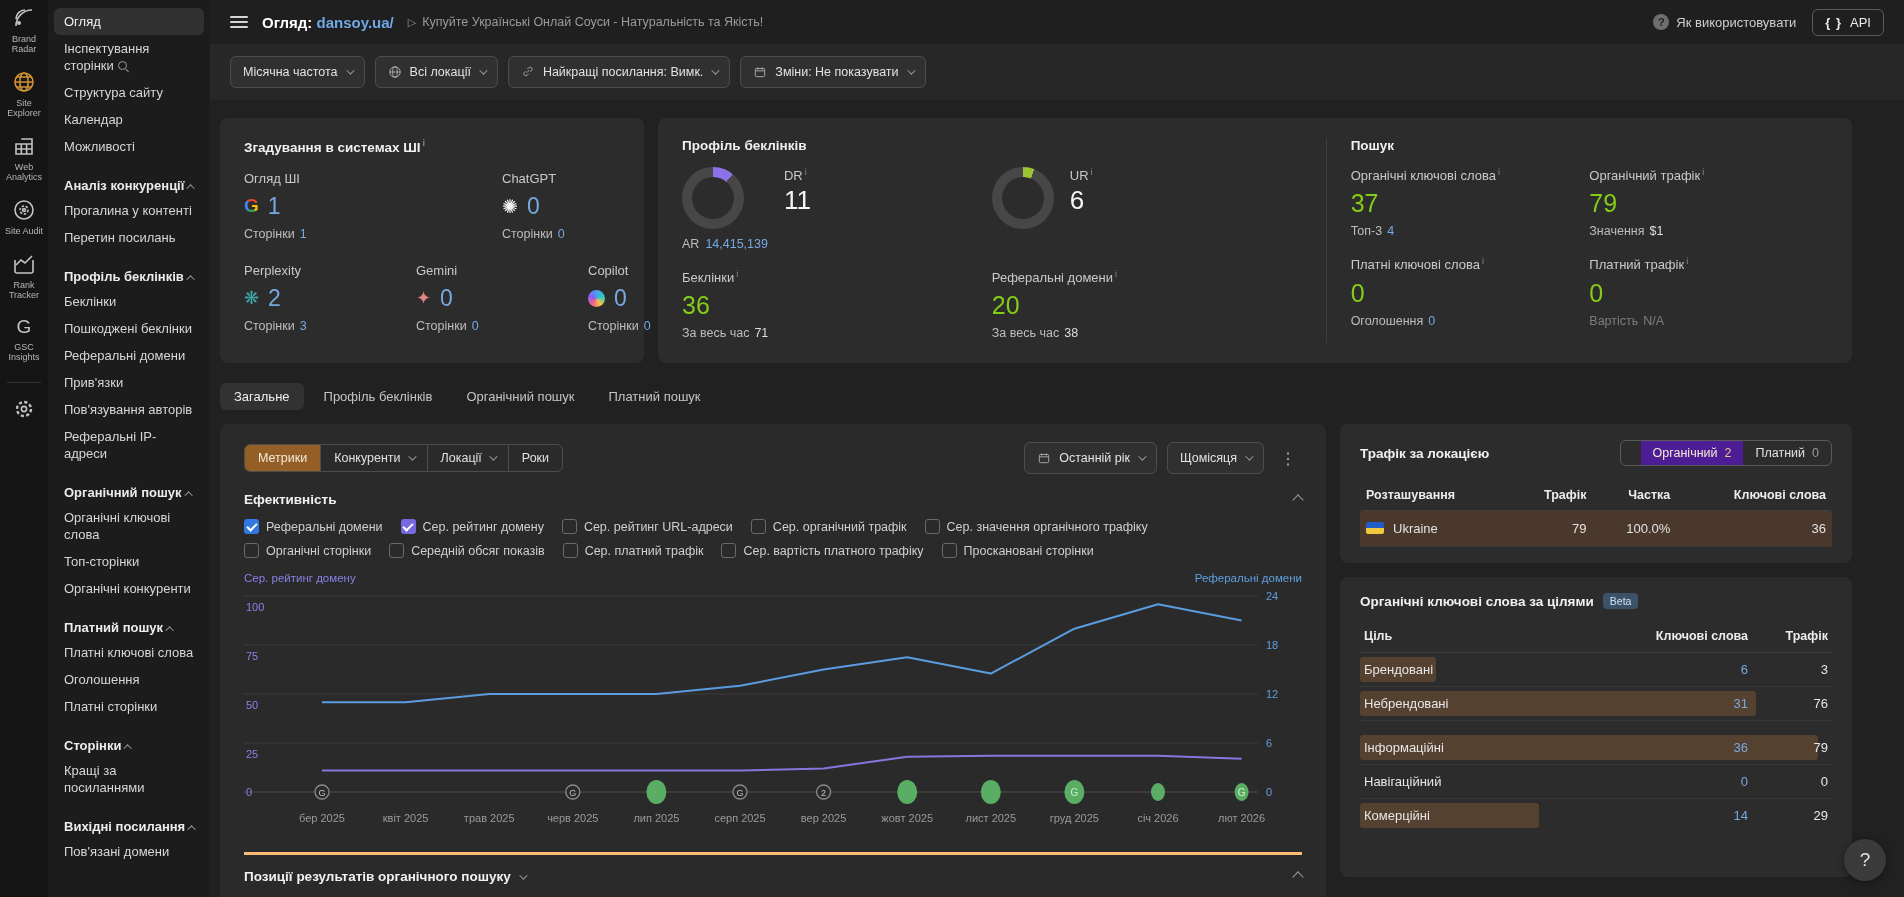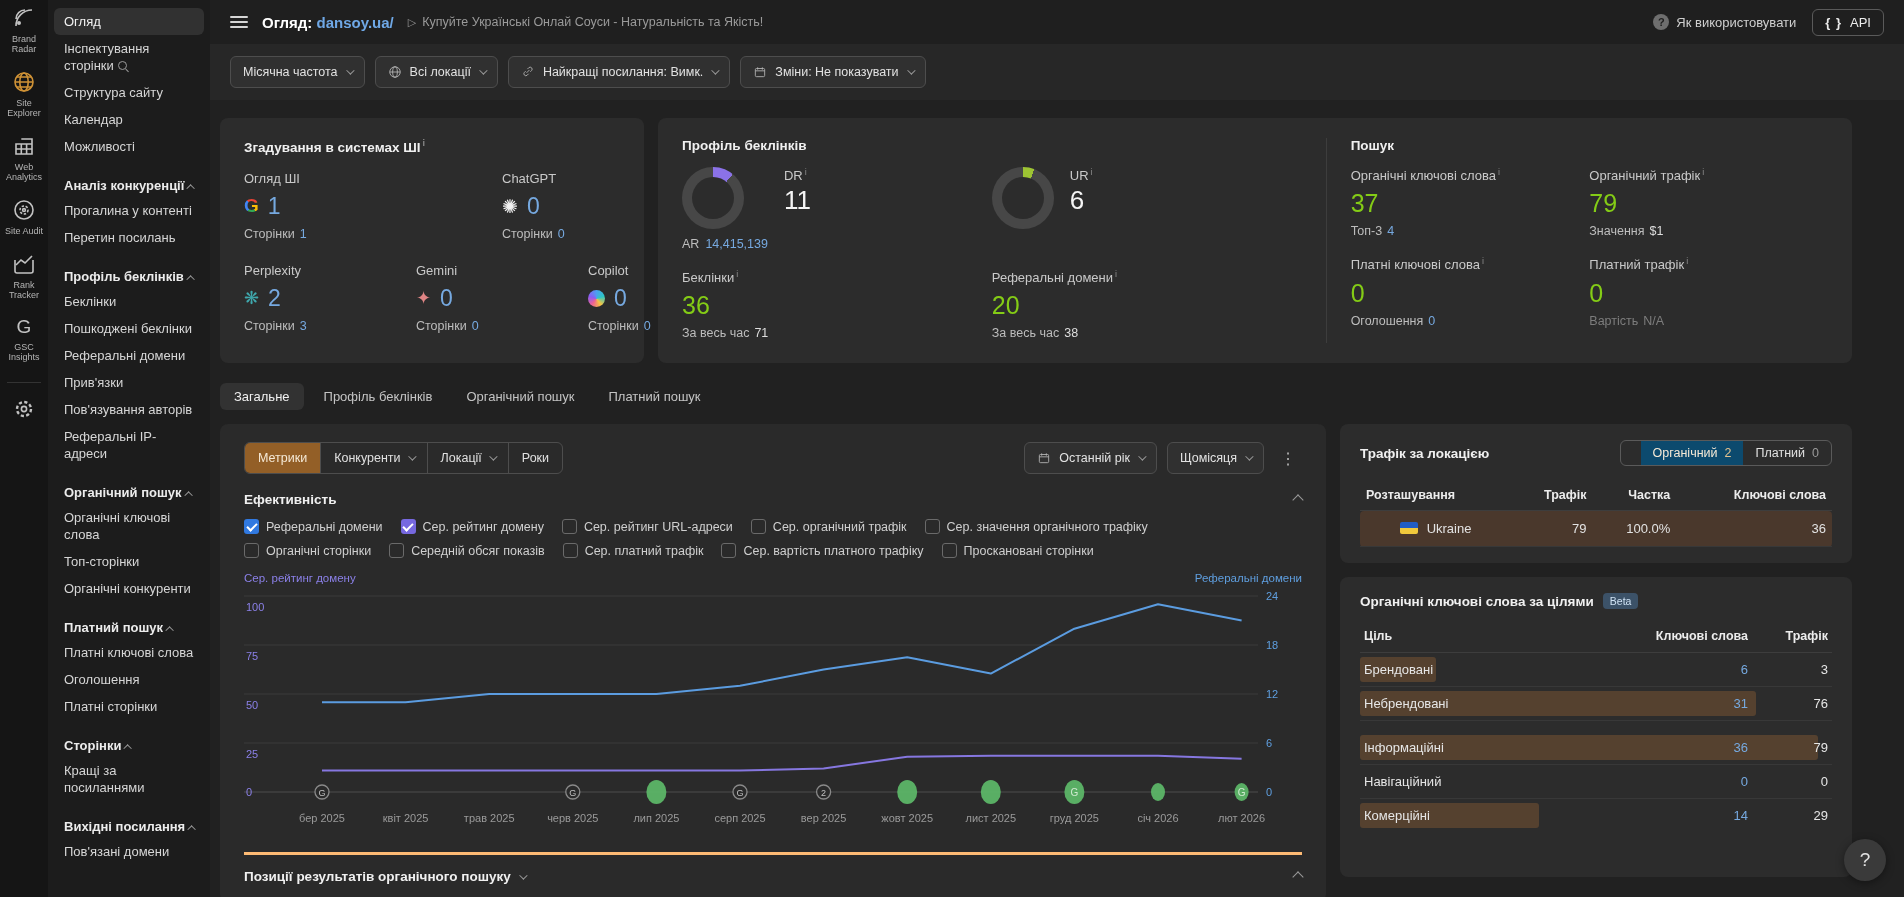--- a/index.html
+++ b/index.html
@@ -103,21 +103,21 @@
   
   .tabs { display:flex; gap:6px; margin-top:20px; }
   .tab { padding:6px 14px; border-radius:6px; color:#c4c4c4; font-size:13px; cursor:pointer; }
   .tab.active { background:#323232; color:#f0f0f0; }
 
   
   .columns { display:flex; gap:14px; margin-top:14px; align-items:flex-start; }
   .chart-panel { flex:1; background:#2a2a2a; border-radius:8px; padding:18px 24px; height:478px; }
   .right-col { width:512px; display:flex; flex-direction:column; gap:14px; }
 
-  .ctoolbar { display:flex; }
+  .ctoolbar { display:flex; align-items:center; }
   .seg-group { display:flex; border:1px solid #4d4d4d; border-radius:6px; overflow:hidden; }
   .seg { padding:6px 13px; font-size:12.5px; color:#e0e0e0; cursor:pointer; display:flex; gap:7px;
     align-items:center; border-left:1px solid #4d4d4d; }
   .seg:first-child { border-left:none; }
   .seg.active { background:#935f27; color:#f5e9d6; }
   .ctoolbar-right { margin-left:auto; display:flex; gap:10px; align-items:center; }
   .kebab { color:#b5b5b5; font-size:16px; padding:0 6px; cursor:pointer; }
 
   .perf-head { display:flex; align-items:center; margin-top:18px; }
   .perf-title { font-weight:bold; font-size:13.5px; color:#f0f0f0; }
@@ -140,28 +140,28 @@
 
   .pos-head { display:flex; align-items:center; margin-top:16px; border-top:3px solid #fdba74; padding-top:14px; }
   .pos-title { font-weight:bold; font-size:13.5px; color:#f0f0f0; display:flex; align-items:center; gap:8px; cursor:pointer; }
 
   
   .rc-card { background:#2c2c2c; border-radius:8px; padding:16px 20px; }
   .rc-head { display:flex; align-items:center; }
   .toggle-group { margin-left:auto; display:flex; border:1px solid #5a5a5a; border-radius:6px; overflow:hidden; }
   .tog { padding:5px 12px; font-size:12.5px; color:#e0e0e0; cursor:pointer; display:flex; gap:7px; }
   .tog .cnt { color:#9a9a9a; }
-  .tog.active { background:#0c4a6e; color:#f5e9d6;margin-left:20px; }
+  .tog.active { background:#4c1d95; color:#f5e9d6;margin-left:20px; }
   .tog.active .cnt { color:#e3c28f; }
 
   table.loc { width:100%; border-collapse:collapse; margin-top:14px; }
   table.loc th { font-size:12.5px; color:#ececec; text-align:right; padding:8px 6px; border-bottom:1px solid #3d3d3d; }
   table.loc th:first-child { text-align:left; }
   table.loc td { font-size:13px; color:#e2e2e2; text-align:right; padding:10px 6px; border-bottom:1px solid #383838; }
-  table.loc td:first-child { text-align:center; }
+  table.loc td:first-child { text-align:left; }
   table.loc tr.hl td { background:#4a382c; }
   table.loc tr.hl td:first-child { border-radius:4px 0 0 4px; }
   table.loc tr.hl td:last-child { border-radius:0 4px 4px 0; }
   .kw-blue { color:#76a9e0; cursor:pointer; }
   .flag { display:inline-block; width:18px; height:12px; border-radius:2px; vertical-align:-1px;
     margin-right:9px; overflow:hidden; position:relative; }
   .flag-ua { background:linear-gradient(#215dc4 0 50%, #f0c93c 50% 100%); }
   .flag-jp { background:#ececec; }
   .flag-jp::after { content:""; position:absolute; width:7px; height:7px; background:#bc2a3d;
     border-radius:50%; left:5.5px; top:2.5px; }

